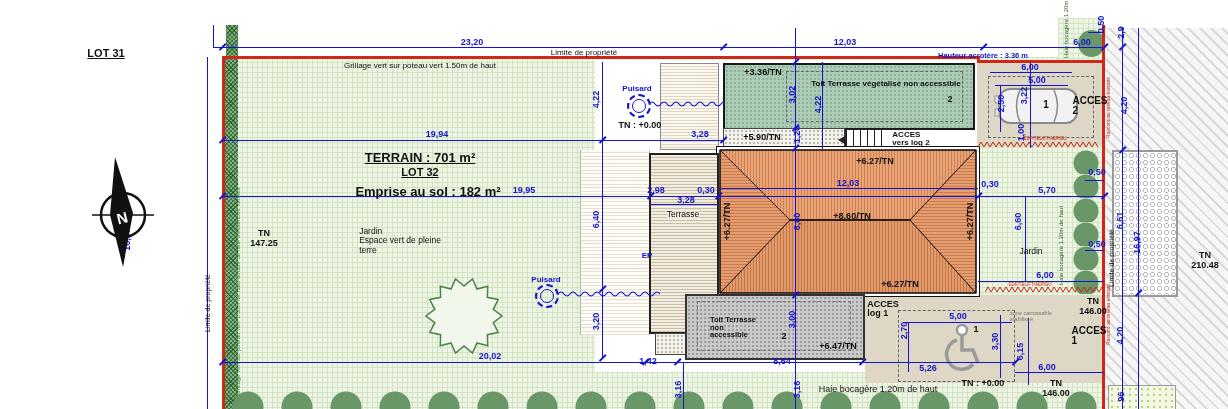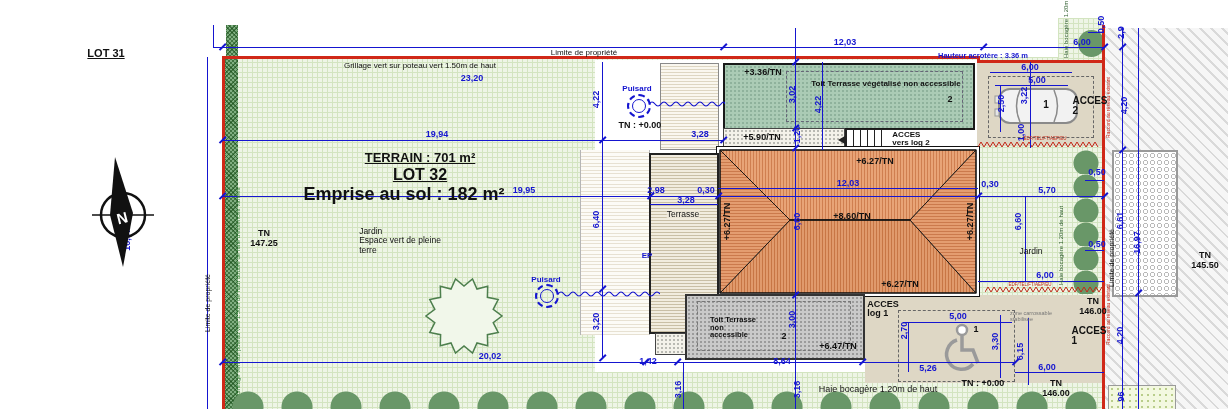--- a/index.html
+++ b/index.html
@@ -194,21 +194,21 @@
   <div class="tick" style="left:791px;top:61px;"></div>
     <div class="tick" style="left:791px;top:127px;"></div>
     <div class="tick" style="left:791px;top:147px;"></div>
     <div class="tick" style="left:791px;top:294px;"></div>
   <div class="tick" style="left:598px;top:288px;"></div>
     <div class="tick" style="left:598px;top:357px;"></div>
   <div class="tick" style="left:1118px;top:46px;"></div>
     <div class="tick" style="left:1118px;top:149px;"></div>
     <div class="tick" style="left:1134px;top:292px;"></div>
 
-  <div class="hdim" style="left:472px;top:38px;margin-top:36px;">23,20</div>
+  <div class="hdim" style="left:472px;top:38px;">23,20</div>
   <div class="hdim" style="left:845px;top:38px;">12,03</div>
   <div class="hdim" style="left:1082px;top:38px;">6,00</div>
   <div class="hdim" style="left:1030px;top:63px;">6,00</div>
   <div class="hdim" style="left:1037px;top:76px;">5,00</div>
   <div class="hdim" style="left:437px;top:130px;">19,94</div>
   <div class="hdim" style="left:700px;top:130px;">3,28</div>
   <div class="hdim" style="left:524px;top:186px;">19,95</div>
   <div class="hdim" style="left:656px;top:186px;">2,98</div>
   <div class="hdim" style="left:706px;top:186px;">0,30</div>
   <div class="hdim" style="left:686px;top:196px;">3,28</div>
@@ -246,22 +246,22 @@
   <div class="vdim" style="left:1084px;top:20px;">0,50</div>
   <div class="vdim" style="left:1104px;top:28px;">2,9</div>
   <div class="vdim" style="left:1107px;top:101px;">4,20</div>
   <div class="vdim" style="left:1103px;top:216px;">6,61</div>
   <div class="vdim" style="left:1120px;top:238px;">16,97</div>
   <div class="vdim" style="left:1103px;top:331px;">4,20</div>
   <div class="vdim" style="left:1104px;top:392px;">96</div>
 
   <div class="txt b u" style="left:106px;top:47px;font-size:11px;">LOT 31</div>
   <div class="txt b u" style="left:420px;top:151px;font-size:13px;">TERRAIN : 701 m²</div>
-  <div class="txt b u" style="left:420px;top:166px;font-size:16px;">LOT 32</div>
-  <div class="txt b" style="left:404px;top:185px;font-size:18px;">Emprise au sol : 182 m²</div>
+  <div class="txt b u" style="left:420px;top:166px;font-size:11px;">LOT 32</div>
+  <div class="txt b" style="left:428px;top:185px;font-size:13px;">Emprise au sol : 182 m²</div>
 
   <div class="txt ctr" style="left:400px;top:227px;font-size:8.5px;">
     <div>Jardin</div>
     <div>Espace vert de pleine</div>
     <div>terre</div>
   </div>
 
   <div class="tn" style="left:264px;top:228px;">
     <div>TN</div>
     <div>147.25</div>
@@ -269,21 +269,21 @@
   <div class="tn" style="left:1093px;top:296px;">
     <div>TN</div>
     <div>146.00</div>
   </div>
   <div class="tn" style="left:1056px;top:378px;">
     <div>TN</div>
     <div>146.00</div>
   </div>
   <div class="tn" style="left:1205px;top:250px;">
     <div>TN</div>
-    <div>145.50</div>
+    <div>210.48</div>
   </div>
   <div class="tn" style="left:640px;top:120px;">TN : +0.00</div>
   <div class="tn" style="left:983px;top:378px;">TN : +0.00</div>
 
   <div class="txt" style="left:584px;top:49px;">Limite de propriété</div>
   <div class="txt" style="left:420px;top:62px;">Grillage vert sur poteau vert 1.50m de haut</div>
   <div class="txt" style="left:878px;top:385px;font-size:9px;">Haie bocagère 1.20m de haut</div>
   <div class="hdim" style="left:983px;top:52px;font-size:7.5px;">Hauteur acrotère : 3.36 m</div>
 
   <div class="lvl" style="left:763px;top:68px;">+3.36/TN</div>

